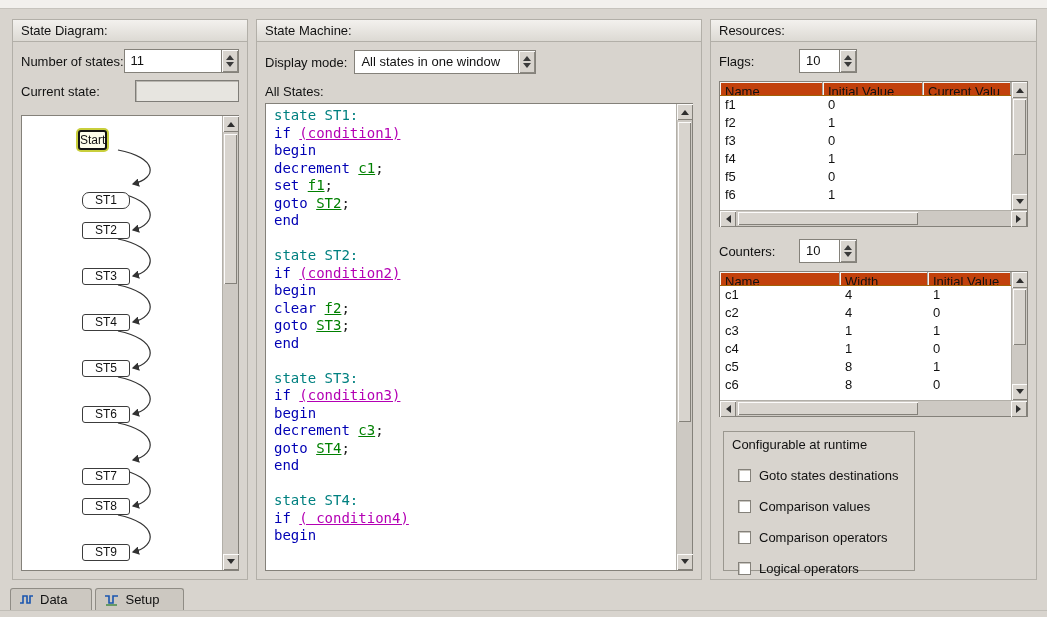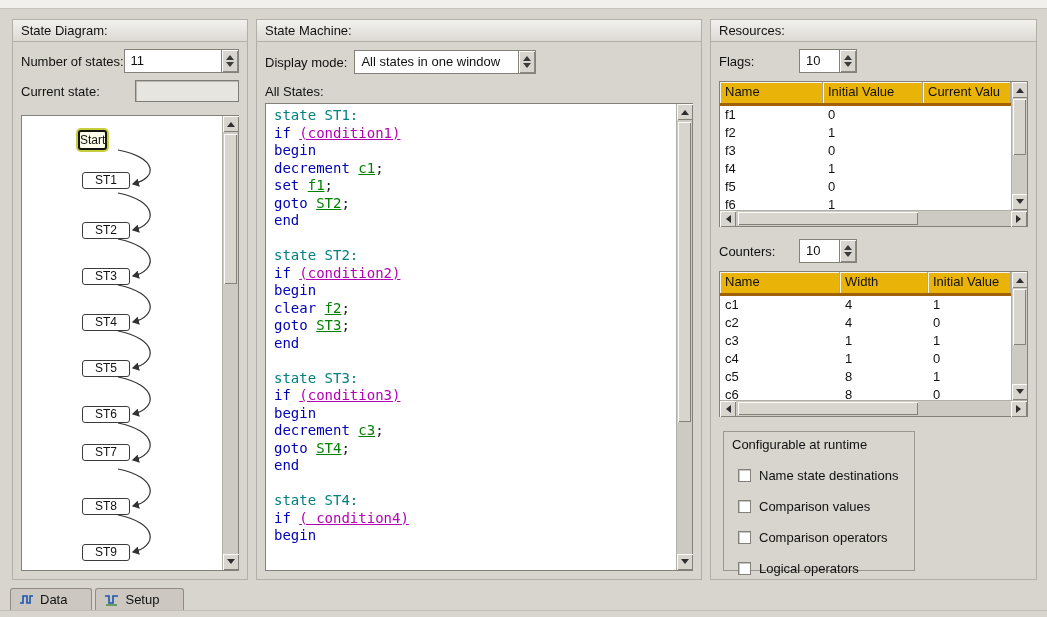--- a/index.html
+++ b/index.html
@@ -84,21 +84,21 @@
   .tk-st { color:var(--st,#008080); }
   .tk-kw { color:var(--kw,#0000b4); }
   .tk-id { color:var(--id,#008000); text-decoration:underline; }
   .tk-cd { color:var(--cd,#b400b4); text-decoration:underline; }
   .tk-pu { color:#202020; }
 
   
   .table-wrap { margin:8px 8px 0 8px; border:1px solid #84817a; background:#fff; height:146px; display:flex; flex-direction:column; }
   .tbl-main { flex:1; display:flex; overflow:hidden; }
   .tbl { flex:1; overflow:hidden; }
-  .t-head { display:flex; height:24px; background:#eab308; border-bottom:3px solid #a16207; }
+  .t-head { display:flex; height:14px; background:#c2410c; border-bottom:1px solid #a16207; }
   .t-hcell {
     padding:2px 0 0 5px; border-right:1px solid #a9a69f; overflow:hidden; white-space:nowrap;
     box-shadow:inset 1px 1px 0 #f6f4f1;
   }
   .t-row { display:flex; height:18px; }
   .t-cell { padding:1px 0 0 5px; overflow:hidden; white-space:nowrap; }
 
   
   .groupbox { margin:14px 0 0 12px; width:192px; height:140px; border:1px solid #9a978f; padding:5px 8px; }
   .cb-row { display:flex; align-items:center; margin:16px 0 0 6px; }
@@ -156,27 +156,27 @@
             <path d="M 96 77 C 136 85, 136 108, 111 114" fill="none" stroke="#333" stroke-width="1.2" marker-end="url(#arr)"></path>
             <path d="M 96 123 C 136 131, 136 154, 111 160" fill="none" stroke="#333" stroke-width="1.2" marker-end="url(#arr)"></path>
             <path d="M 96 169 C 136 177, 136 200, 111 206" fill="none" stroke="#333" stroke-width="1.2" marker-end="url(#arr)"></path>
             <path d="M 96 215 C 136 223, 136 246, 111 252" fill="none" stroke="#333" stroke-width="1.2" marker-end="url(#arr)"></path>
             <path d="M 96 261 C 136 269, 136 292, 111 298" fill="none" stroke="#333" stroke-width="1.2" marker-end="url(#arr)"></path>
             <path d="M 96 307 C 136 315, 136 338, 111 344" fill="none" stroke="#333" stroke-width="1.2" marker-end="url(#arr)"></path>
             <path d="M 96 353 C 136 361, 136 384, 111 390" fill="none" stroke="#333" stroke-width="1.2" marker-end="url(#arr)"></path>
             <path d="M 96 399 C 136 407, 136 430, 111 436" fill="none" stroke="#333" stroke-width="1.2" marker-end="url(#arr)"></path>
           </svg>
           <div class="state-box start" style="top: 14px;">Start</div>
-          <div class="state-box" style="top: 56px;">ST1</div>
+          <div class="state-box" style="top: 76px; border-radius: 7px;">ST1</div>
           <div class="state-box" style="top: 106px;">ST2</div>
           <div class="state-box" style="top: 152px;">ST3</div>
           <div class="state-box" style="top: 198px;">ST4</div>
           <div class="state-box" style="top: 244px;">ST5</div>
           <div class="state-box" style="top: 290px;">ST6</div>
-          <div class="state-box" style="top: 328px;">ST7</div>
+          <div class="state-box" style="top: 352px;">ST7</div>
           <div class="state-box" style="top: 382px;">ST8</div>
           <div class="state-box" style="top: 428px;">ST9</div>
         </div>
       <div class="vscroll">
         <div class="sb-btn">
             <div class="tri-up"></div>
           </div>
         <div class="sb-track">
             <div class="sb-thumb" style="top:2px;height:150px;"></div>
           </div>
@@ -396,21 +396,21 @@
             <div class="tri-right"></div>
           </div>
       </div>
     </div>
 
     <div class="groupbox">
       <div>Configurable at runtime</div>
       <div id="runtime-checks">
           <div class="cb-row">
             <span class="cb-box"></span>
-            <span class="cb-label">Name state destinations</span>
+            <span class="cb-label">Goto states destinations</span>
           </div>
           <div class="cb-row">
             <span class="cb-box"></span>
             <span class="cb-label">Comparison values</span>
           </div>
           <div class="cb-row">
             <span class="cb-box"></span>
             <span class="cb-label">Comparison operators</span>
           </div>
           <div class="cb-row">

